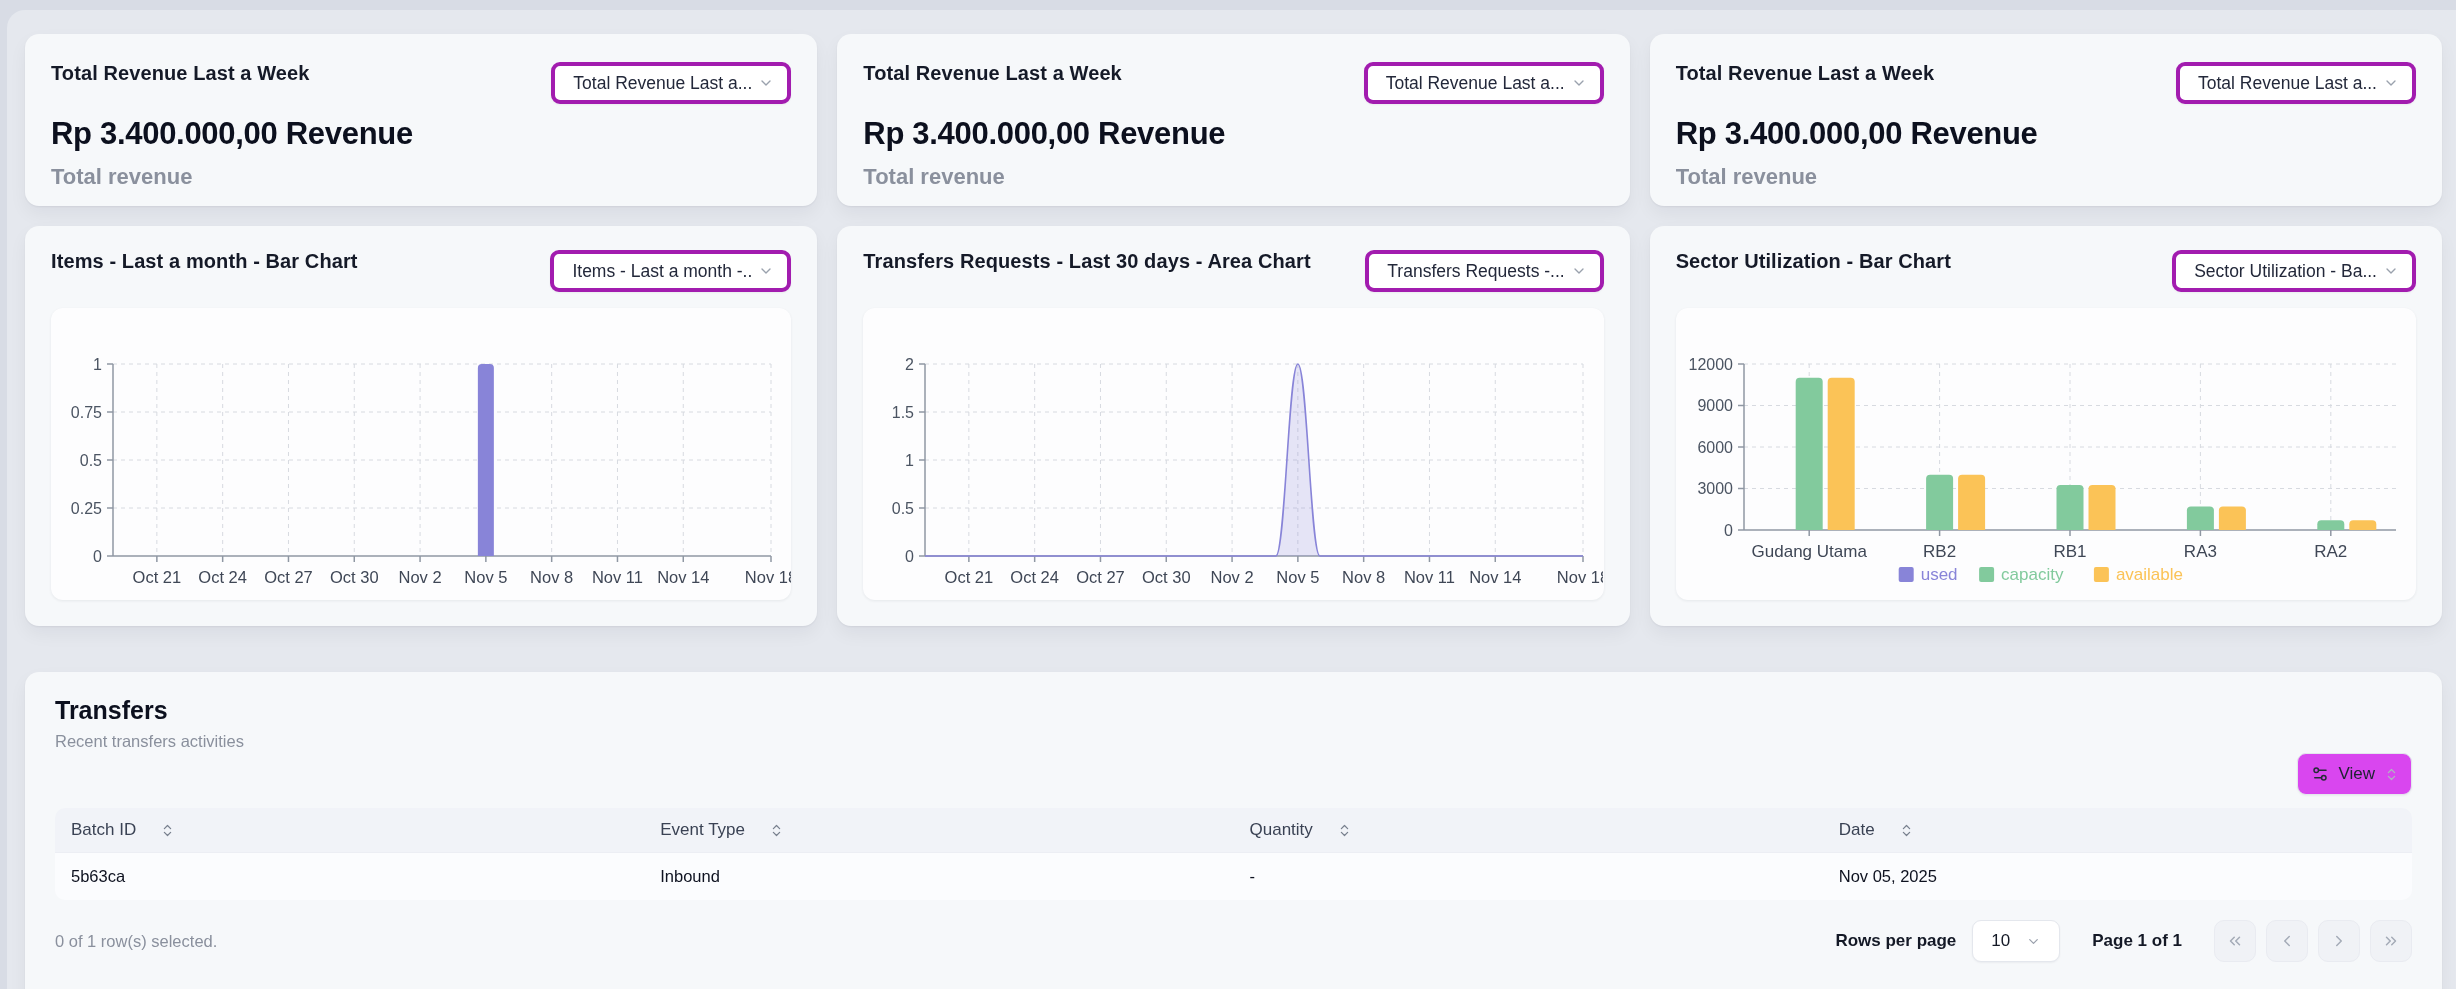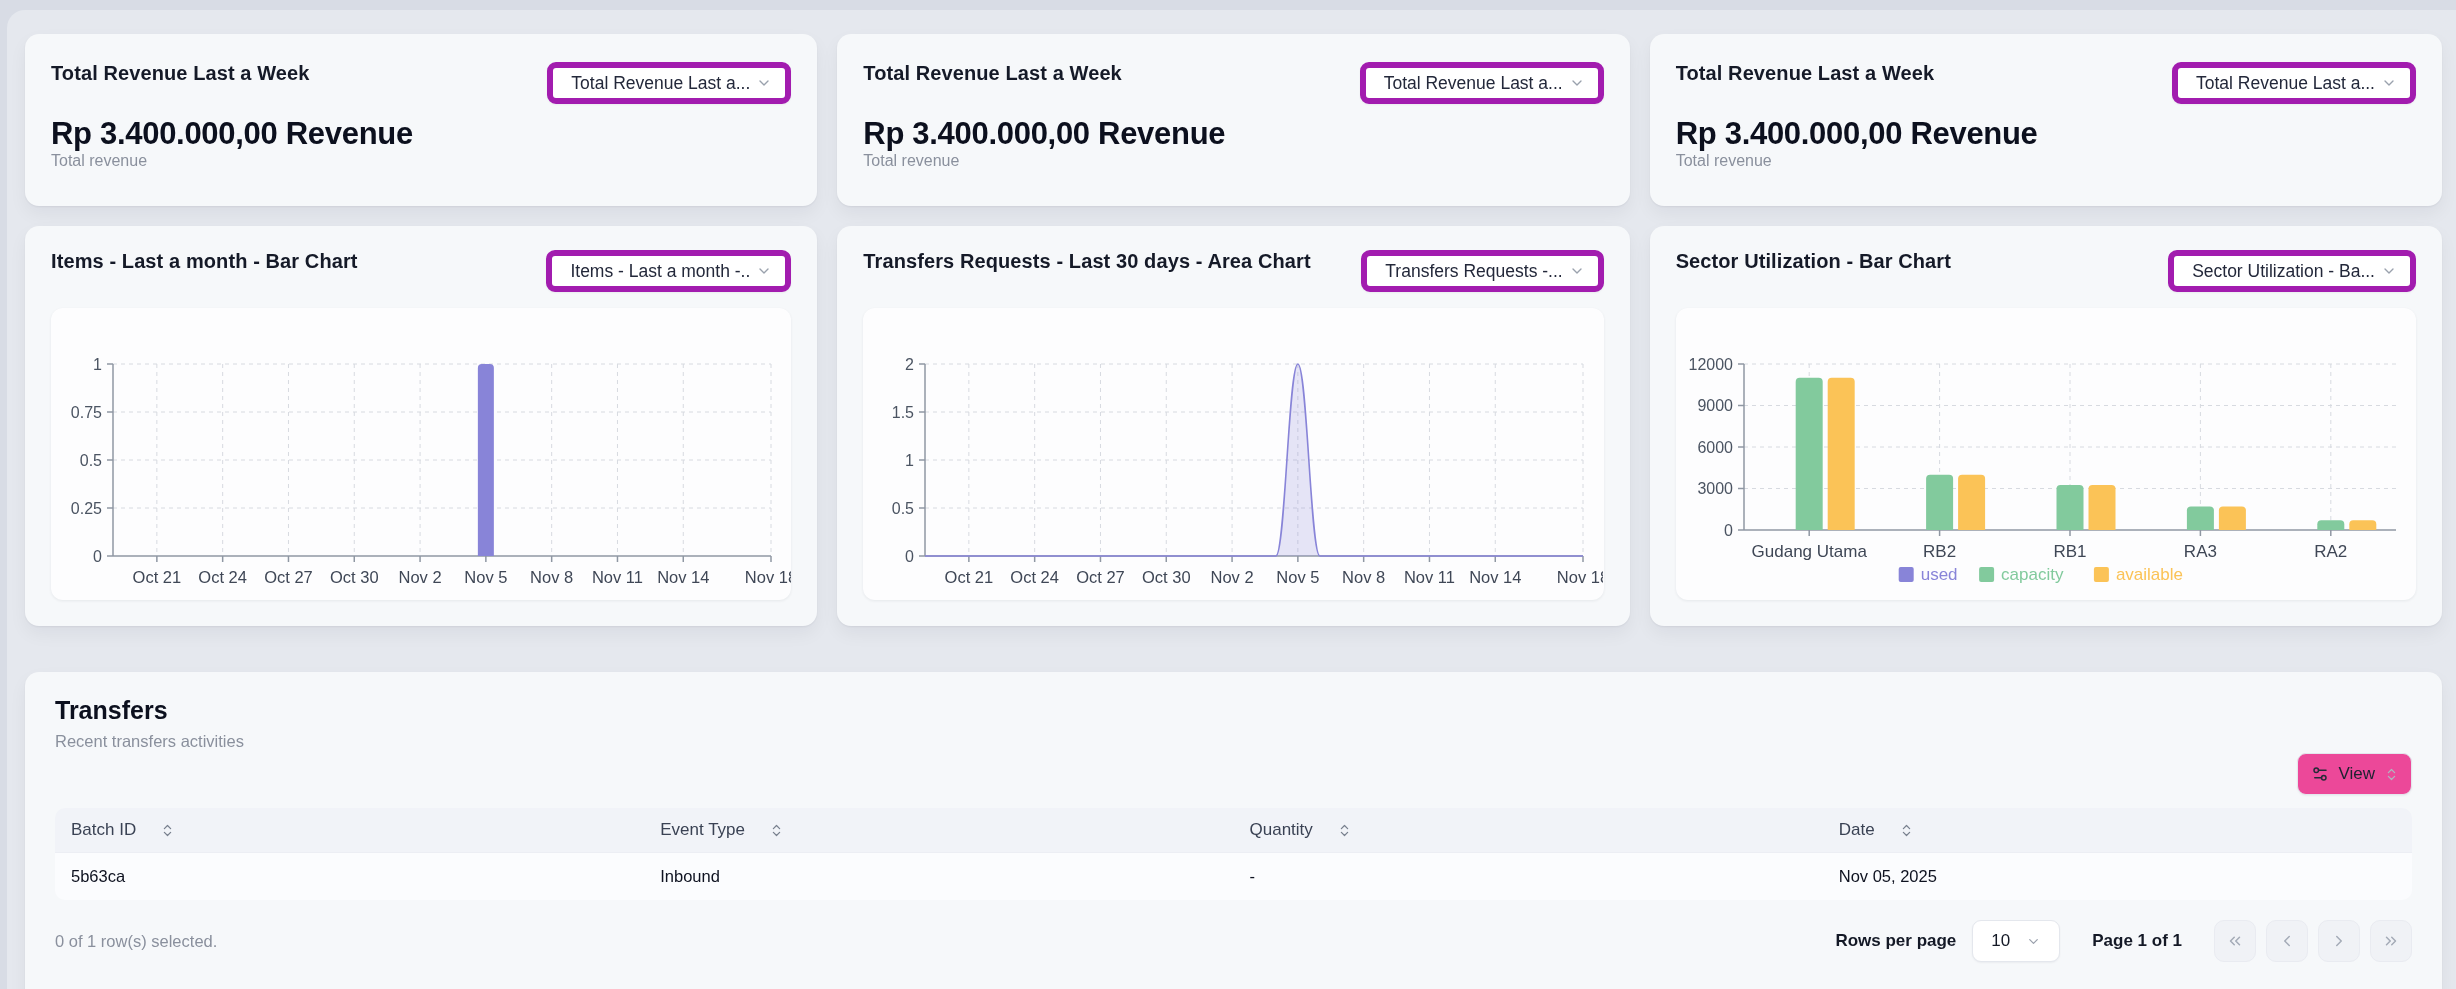--- a/index.html
+++ b/index.html
@@ -22,43 +22,43 @@
     background: #f6f8fa;
     border-radius: 14px;
     box-shadow: 0 1px 2px rgba(16,24,40,.06), 0 8px 18px rgba(16,24,40,.05);
   }
   .rev-card { height: 172px; padding: 28px 26px 20px; }
   .card-head { display: flex; justify-content: space-between; align-items: flex-start; }
   .card-title { font-size: 20px; font-weight: 600; color: #151a28; letter-spacing: .1px; }
   .dd-btn {
     display: flex; align-items: center; gap: 6px; height: 42px;
     padding: 0 13px 0 18px; background: #ffffff;
-    border: 6px solid #a21caf; border-radius: 9px;
+    border: 4px solid #a21caf; border-radius: 9px;
     font-size: 17.5px; color: #23283a;
     box-shadow: 0 1px 2px rgba(16,24,40,.05); cursor: pointer; white-space: nowrap;
   }
   .rev-value { margin-top: 12px; font-size: 31px; font-weight: 700; color: #0c101e; letter-spacing: -.3px; }
-  .rev-sub { font-size: 16px; color: #8a909d; }
+  .rev-sub { margin-top: 12px; font-size: 22px; color: #8a909d; font-weight: bold; }
 
   .charts-row { margin-top: 20px; }
   .chart-card { height: 400px; padding: 24px 26px 26px; display: flex; flex-direction: column; }
   .plot-box {
     flex: 1; margin-top: 16px; background: #fdfdfe;
     border-radius: 12px; box-shadow: 0 1px 3px rgba(16,24,40,.07);
     position: relative; overflow: hidden;
   }
   .plot-box svg { display: block; }
 
   .table-card { margin-top: 46px; height: 368px; padding: 24px 30px 18px; display: flex; flex-direction: column; }
   .tbl-title { font-size: 25px; font-weight: 700; color: #0c101e; }
   .tbl-sub { margin-top: 7px; font-size: 16.5px; color: #8a909d; }
   .view-row { display: flex; justify-content: flex-end; margin-top: 2px; }
   .view-btn {
     display: flex; align-items: center; gap: 9px; height: 42px; padding: 0 12px 0 13px;
-    background: #ec4899; border: 1px solid #e4e7ed; border-radius: 9px;
+    background: #d946ef; border: 1px solid #e4e7ed; border-radius: 9px;
     font-size: 17px; font-weight: 500; color: #1d2230;
     box-shadow: 0 1px 2px rgba(16,24,40,.05); cursor: pointer;
   }
   .tbl { margin-top: 13px; border-radius: 10px; overflow: hidden; }
   .tbl-header { display: flex; background: #f1f3f8; height: 44px; align-items: center; }
   .th {
     width: 25%; display: flex; align-items: center; gap: 24px; padding-left: 16px;
     font-size: 17px; color: #3a4254; font-weight: 500; cursor: pointer;
   }
   .tbl-row { display: flex; background: #fbfcfe; height: 48px; align-items: center; border-top: 1px solid #eceef4; cursor: pointer; }

